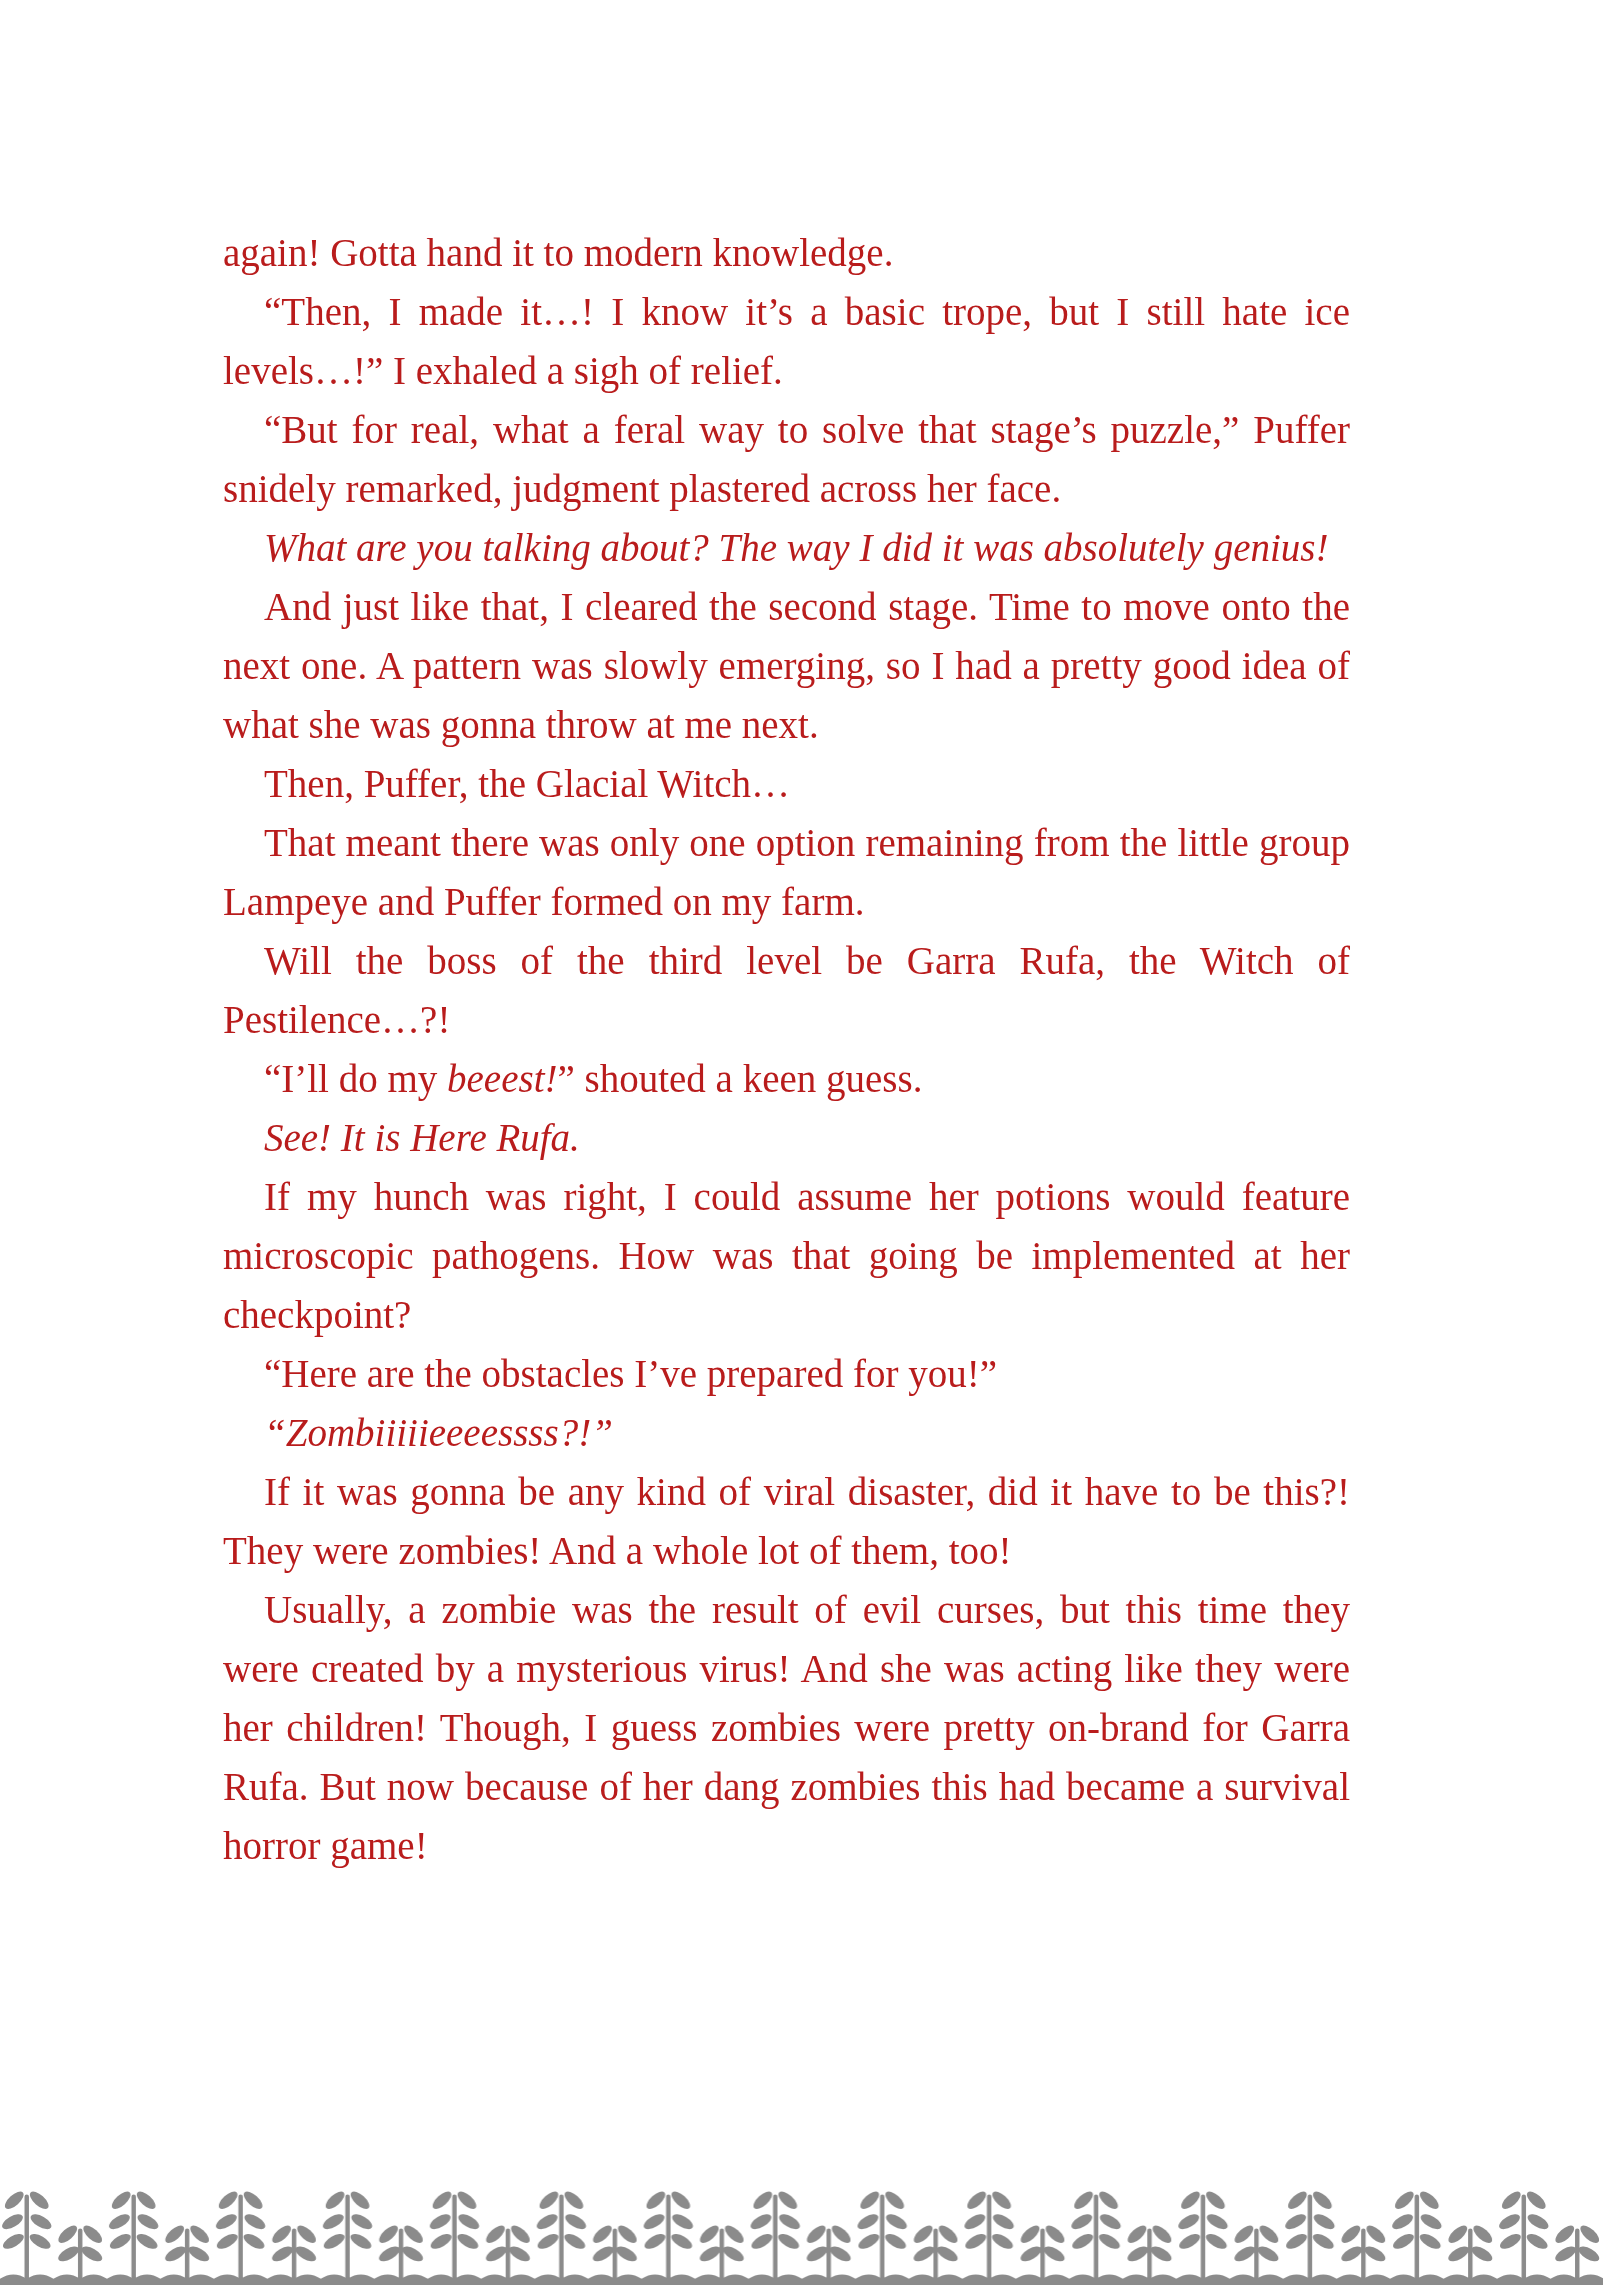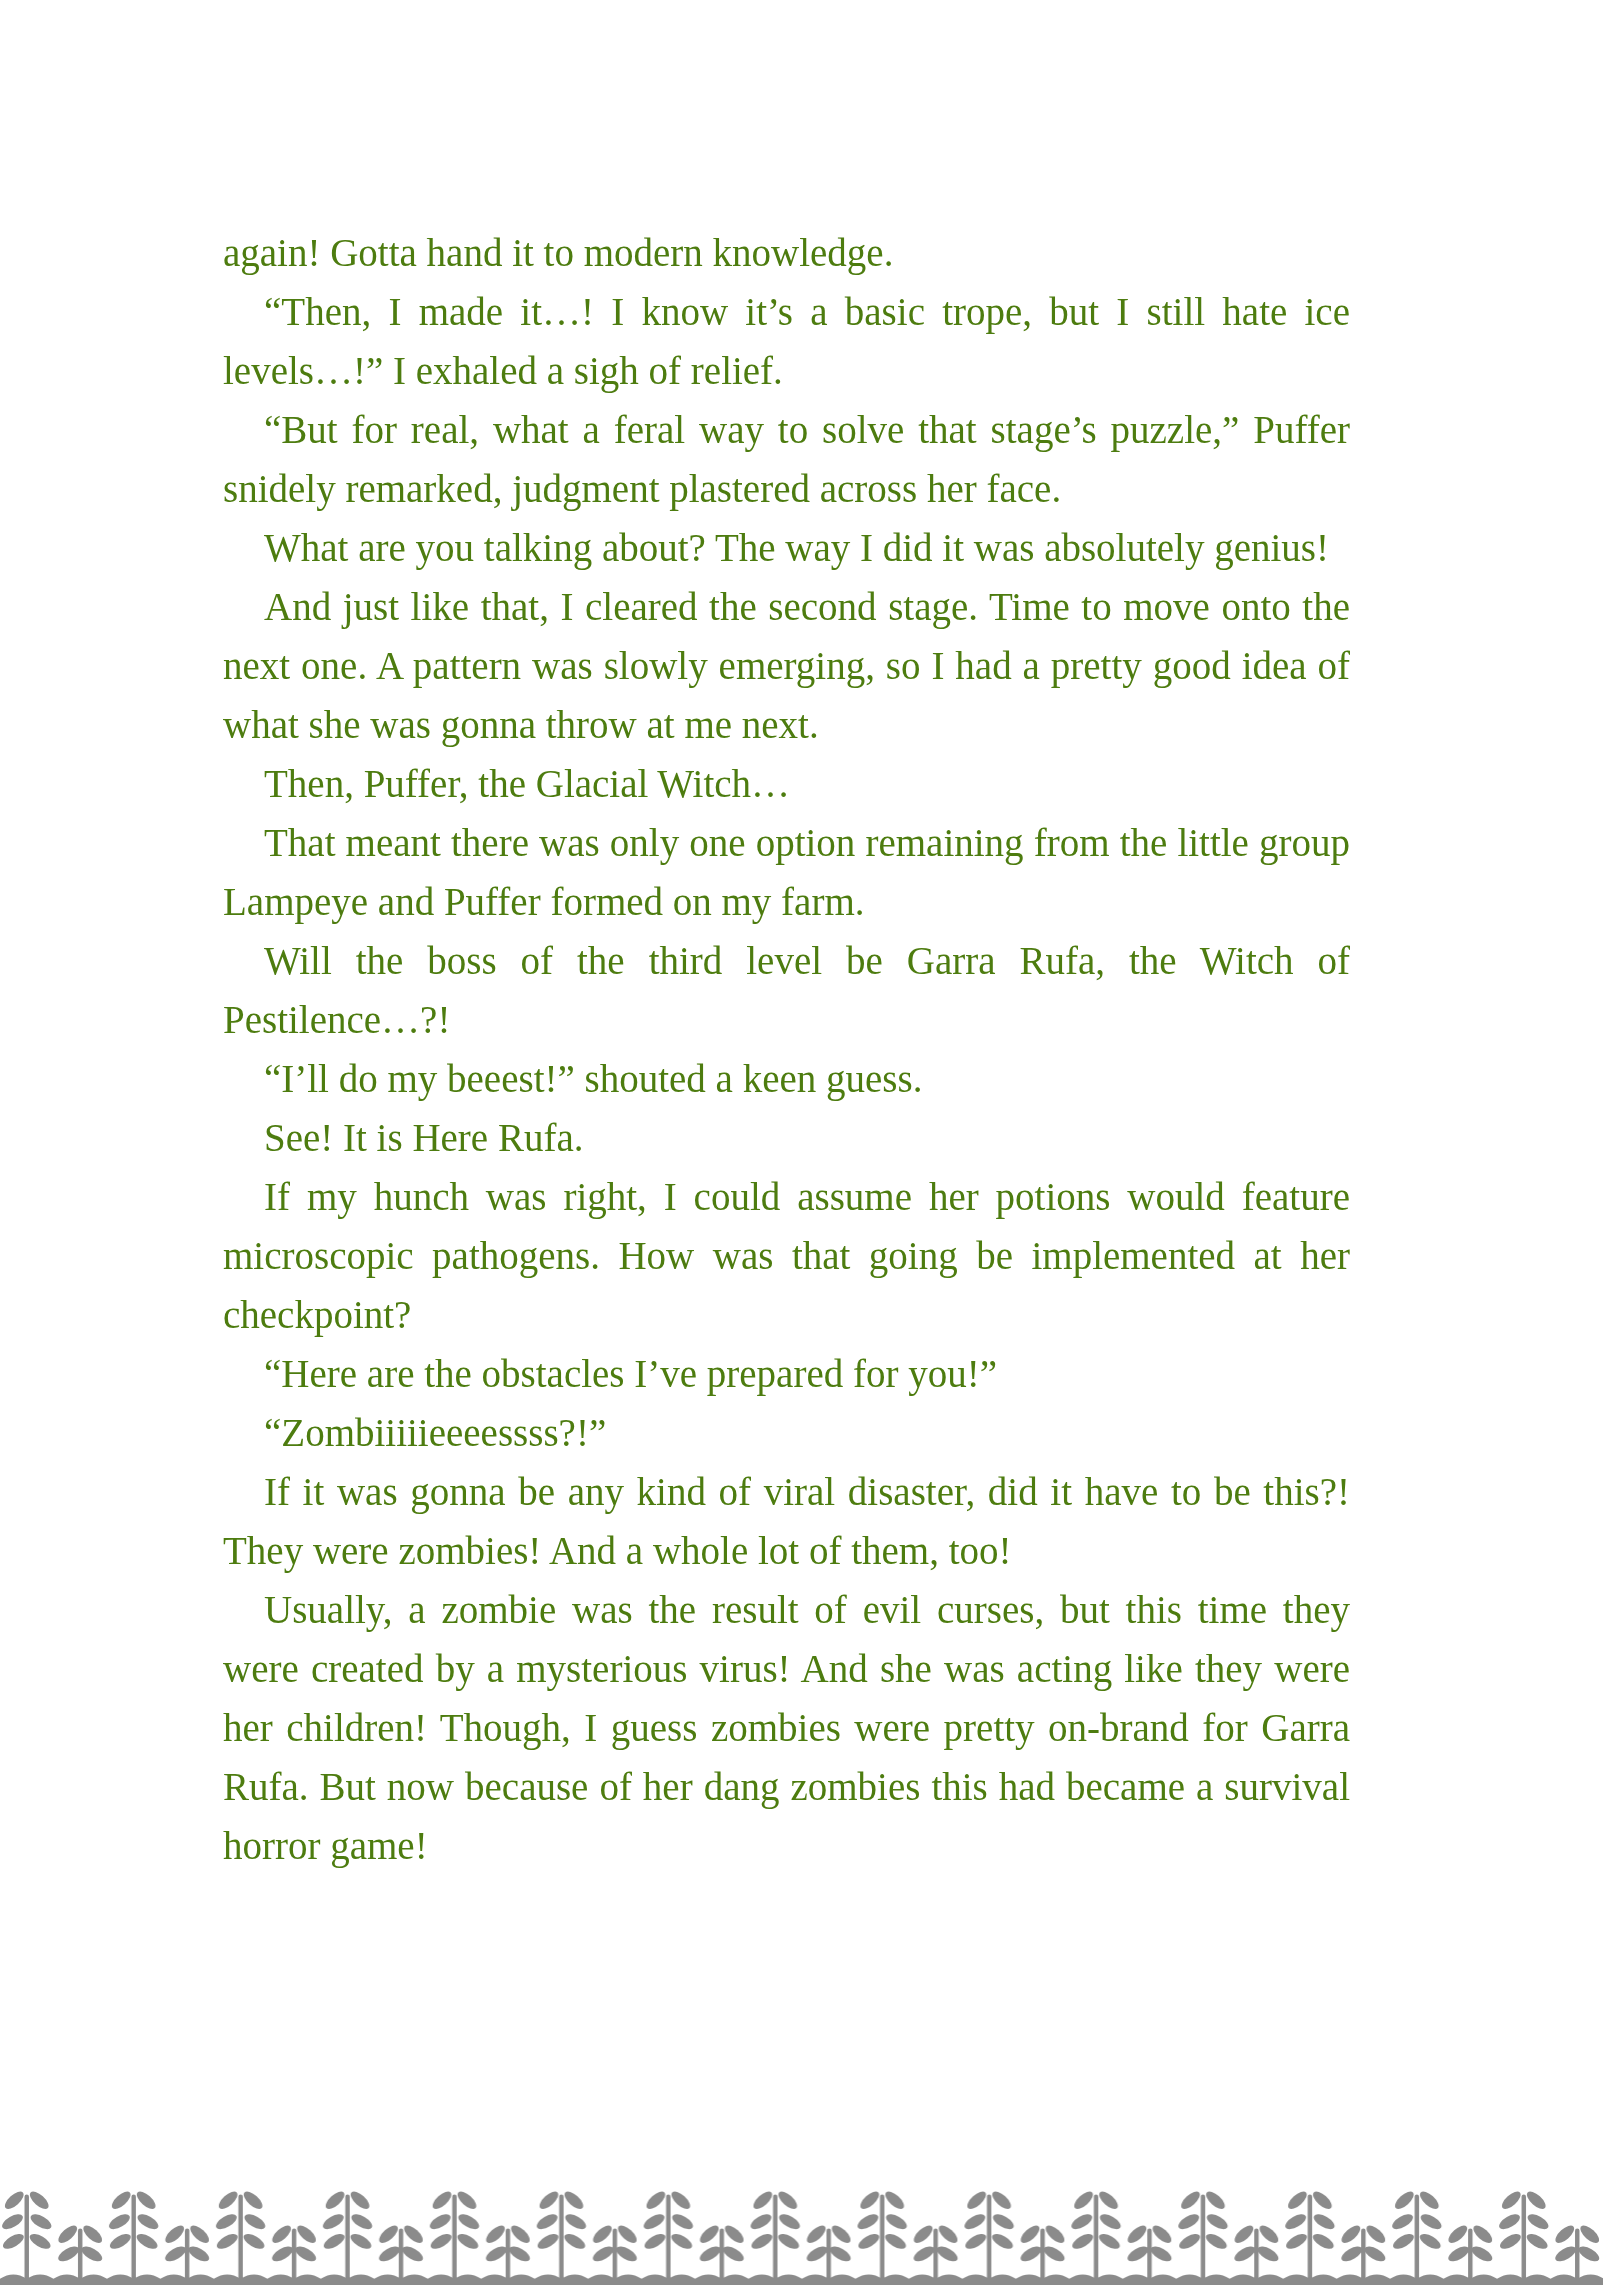--- a/index.html
+++ b/index.html
@@ -26,36 +26,37 @@
     text-align: justify;
   }
   .text-block p {
     margin: 0;
     padding: 0;
   }
   .text-block p.indent {
     text-indent: 41px;
   }
   .text-block span.italic {
+    font-style: italic;
   }
   .footer-art {
     position: absolute;
     left: 0;
     bottom: 0;
     width: 1604px;
     height: 100px;
     display: block;
   }
 </style>
 </head>
 <body>
 
 <div class="page">
 
-  <div class="text-block" style="color: #4d7c0f;">
+  <div class="text-block" style="color: #b91c1c;">
       <p><span>again! Gotta hand it to modern knowledge.</span></p>
       <p class="indent"><span>“Then, I made it…! I know it’s a basic trope, but I still hate ice levels…!” I exhaled a sigh of relief.</span></p>
       <p class="indent"><span>“But for real, what a feral way to solve that stage’s puzzle,” Puffer snidely remarked, judgment plastered across her face.</span></p>
       <p class="indent"><span class="italic">What are you talking about? The way I did it was absolutely genius!</span></p>
       <p class="indent"><span>And just like that, I cleared the second stage. Time to move onto the next one. A pattern was slowly emerging, so I had a pretty good idea of what she was gonna throw at me next.</span></p>
       <p class="indent"><span>Then, Puffer, the Glacial Witch…</span></p>
       <p class="indent"><span>That meant there was only one option remaining from the little group Lampeye and Puffer formed on my farm.</span></p>
       <p class="indent"><span>Will the boss of the third level be Garra Rufa, the Witch of Pestilence…?!</span></p>
       <p class="indent"><span>“I’ll do my </span><span class="italic">beeest!</span><span>” shouted a keen guess.</span></p>
       <p class="indent"><span class="italic">See! It is Here Rufa.</span></p>

